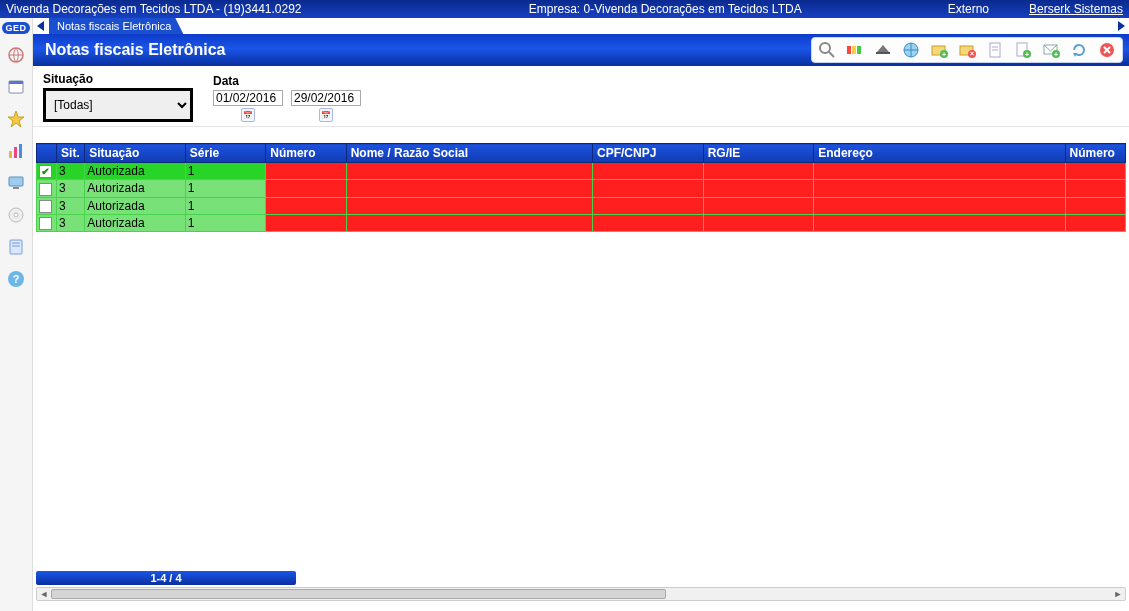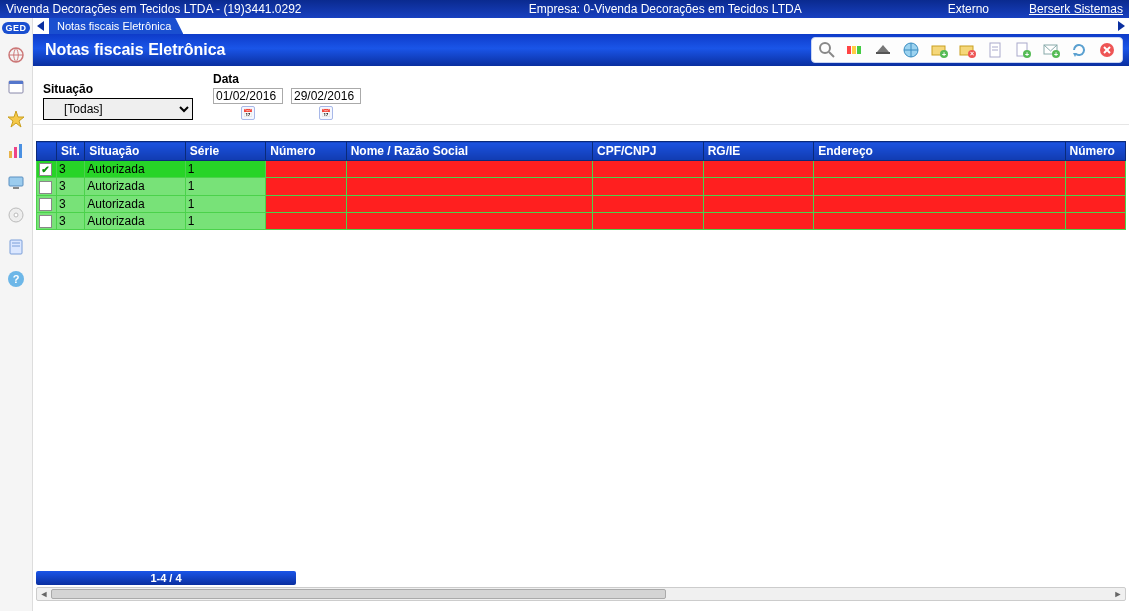--- a/index.html
+++ b/index.html
@@ -74,22 +74,22 @@
   }
 
   
   .filters {
     display:flex; gap:20px; padding:6px 10px 4px 10px; align-items:flex-end;
     border-bottom:1px solid #e6e6e6;
   }
   .filter-group { display:flex; flex-direction:column; gap:2px; }
   .filter-group label { font-weight:bold; font-size:12px; }
   .filter-group select {
-    width:150px; height:22px; font-size:12px; padding:0 16px;
-    border:1px solid #000000;
+    width:150px; height:34px; font-size:12px; padding:0 4px;
+    border:3px solid #000000;
   }
   .date-box {
     display:flex; gap:8px;
   }
   .date-input {
     display:flex; align-items:center; gap:2px;flex-direction:column;
   }
   .date-input input {
     width:70px; height:16px; font-size:12px; border:1px solid #aaa; padding:0 2px;
   }

